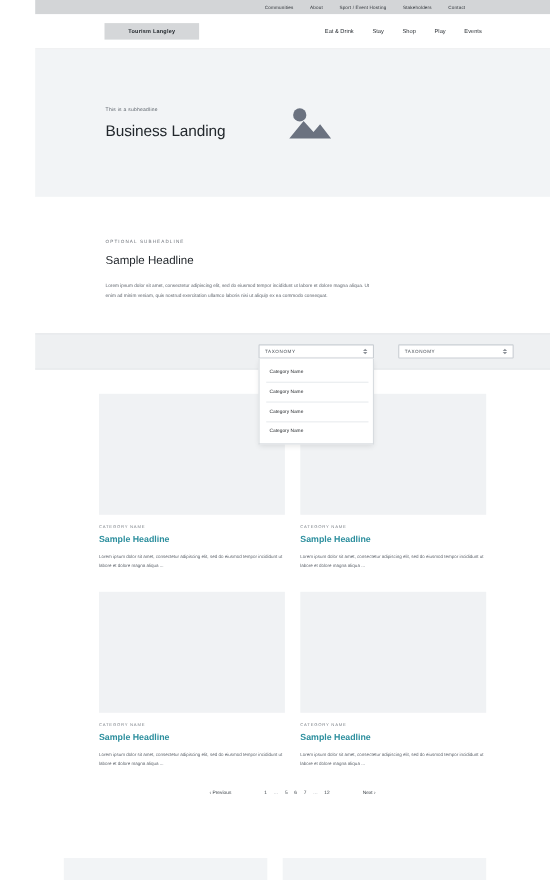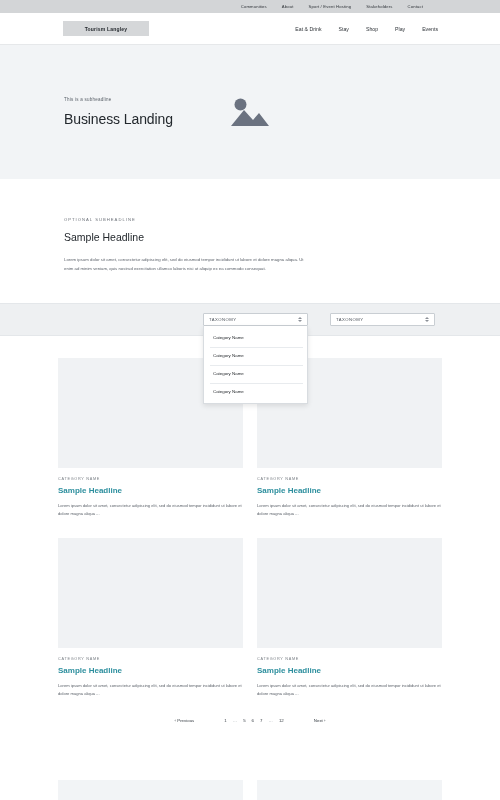--- a/index.html
+++ b/index.html
@@ -2,21 +2,21 @@
 <html><head>
 <meta charset="utf-8">
 <style>
   * { box-sizing: border-box; margin: 0; padding: 0; }
   html, body {
     width: 500px; height: 800px;
     background: #ffffff;
     font-family: "Liberation Sans", sans-serif;
     overflow: hidden;
   }
-  .page { position: relative; width: 500px; height: 800px; background:#fff; }
+  .page { position: relative; width: 500px; height: 800px; background:#fff;padding-left:32px; }
 
   
   .utility-bar {
     height: 13px; background: #d3d5d7;
     display: flex; align-items: center; justify-content: flex-end;
     padding-right: 77px; gap: 15px;
   }
   .utility-link {
     font-size: 4.2px; color: #2e3338; letter-spacing: .15px;
     white-space: nowrap; cursor: pointer;

